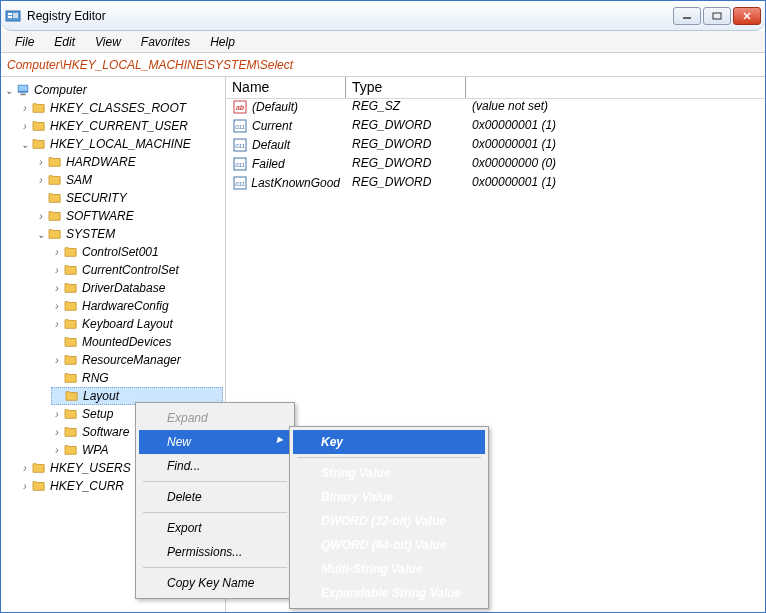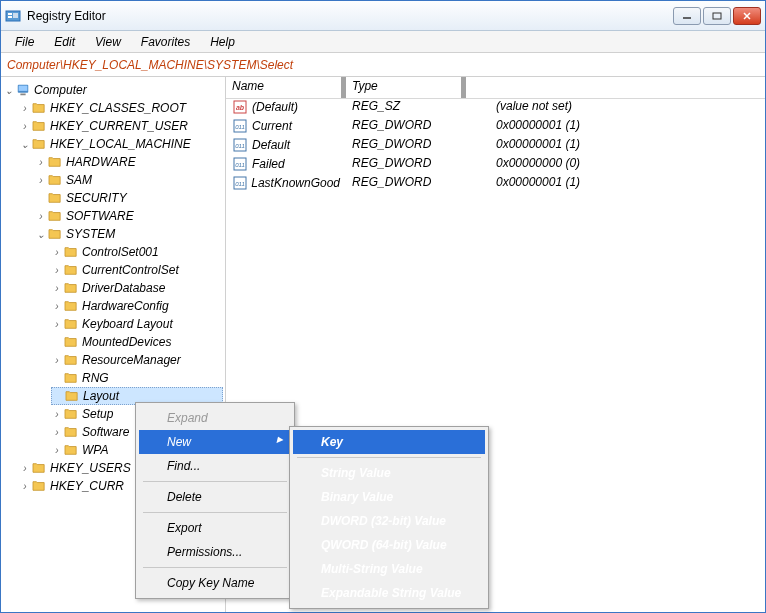--- a/index.html
+++ b/index.html
@@ -1,20 +1,20 @@
 <!DOCTYPE html>
 <html><head>
   <meta charset="utf-8">
   <style>
     * { box-sizing: border-box; margin: 0; padding: 0; font-family: 'Segoe UI', Tahoma, sans-serif; }
     body { background: #fff; width: 766px; height: 613px; overflow: hidden; position: relative; }
     
     .window { border: 1px solid #3a76c4; width: 766px; height: 613px; display: flex; flex-direction: column; }
     
-    .titlebar { background: linear-gradient(to bottom, #fdfeff, #e6eef7); height: 30px; display: flex; align-items: center; padding: 0 4px; border-bottom: 1px solid #b8c8d8; }
+    .titlebar { background: linear-gradient(to bottom, #fdfeff, #e6eef7); height: 30px; display: flex; align-items: center; padding: 0 4px; border-bottom: 1px solid #b8c8d8; border-radius: 10px; }
     .titlebar-icon { width: 16px; height: 16px; margin-right: 6px; display: inline-flex; align-items: center; justify-content: center; }
     .titlebar-text { font-size: 12px; flex: 1; }
     .win-controls { display: flex; gap: 2px; }
     .win-btn { width: 28px; height: 18px; border: 1px solid #8a9ab0; border-radius: 3px; background: linear-gradient(to bottom, #f4f7fb, #dce7f3); display: flex; align-items: center; justify-content: center; font-size: 10px; cursor: pointer; }
     .win-btn.close { background: linear-gradient(to bottom, #f08c7c, #d43d1e); border-color: #a03020; color: #fff; }
     
     .menubar { height: 22px; background: #f5f5f5; border-bottom: 1px solid #d0d0d0; display: flex; align-items: center; padding: 0 4px; }
     .menu-item { padding: 2px 10px; font-size: 12px; cursor: pointer; font-style: italic; }
     
     .addressbar { height: 24px; border-bottom: 1px solid #d0d0d0; display: flex; align-items: center; padding: 2px 6px; background: #fff; }
@@ -27,29 +27,29 @@
     .tree-row { display: flex; align-items: center; height: 18px; cursor: pointer; }
     .tree-row.selected { background: #cde6ff; border: 1px dotted #7da2ce; }
     .tree-toggle { width: 12px; display: inline-flex; justify-content: center; font-size: 10px; color: #666; }
     .tree-icon { width: 16px; height: 14px; margin-right: 3px; display: inline-flex; align-items: center; justify-content: center; }
     .folder-icon svg { width: 14px; height: 12px; }
     .computer-icon svg { width: 14px; height: 14px; }
     .tree-children { padding-left: 16px; }
     
     .list-panel { flex: 1; overflow: auto; background: #fff; }
     .list-header { display: flex; height: 22px; border-bottom: 1px solid #d8d8d8; background: #fff; }
-    .list-col { padding: 2px 6px; font-size: 12px; font-style: italic; border-right: 5px solid #a3a3a3; }
+    .list-col { padding: 2px 6px; font-size: 14px; border-right: 1px solid #a3a3a3; }
     .list-col.name { width: 120px; }
     .list-col.type { width: 120px; }
     .list-col.data { flex: 1; }
     .list-row { display: flex; height: 19px; align-items: flex-start; font-size: 12px; font-style: italic; }
     .list-cell { padding: 0 6px; overflow: hidden; text-overflow: ellipsis; white-space: nowrap; }
     .list-cell.name { width: 120px; display: flex; align-items: center; }
     .list-cell.type { width: 120px; }
-    .list-cell.data { flex: 1; margin-left: 24px; }
+    .list-cell.data { flex: 1; }
     .value-icon { width: 16px; height: 16px; margin-right: 4px; display: inline-flex; align-items: center; justify-content: center; font-size: 9px; }
     
     .context-menu { position: absolute; background: #f0f0f0; border: 1px solid #a0a0a0; box-shadow: 2px 2px 4px rgba(0,0,0,0.25); min-width: 160px; padding: 3px; z-index: 100; }
     .ctx-item { padding: 5px 20px 5px 28px; font-size: 12px; font-style: italic; cursor: pointer; position: relative; }
     .ctx-item.highlighted { background: #2a6fd8; color: #fff; }
     .ctx-item.disabled { color: #999; cursor: default; }
     .ctx-item.has-sub::after { content: '▶'; position: absolute; right: 8px; font-size: 8px; }
     .ctx-sep { height: 1px; background: #c8c8c8; margin: 3px 4px; }
     
     .submenu { position: absolute; left: 100%; top: 0; background: #f0f0f0; border: 1px solid #a0a0a0; box-shadow: 2px 2px 4px rgba(0,0,0,0.25); min-width: 200px; padding: 3px; margin-left: -2px; }

